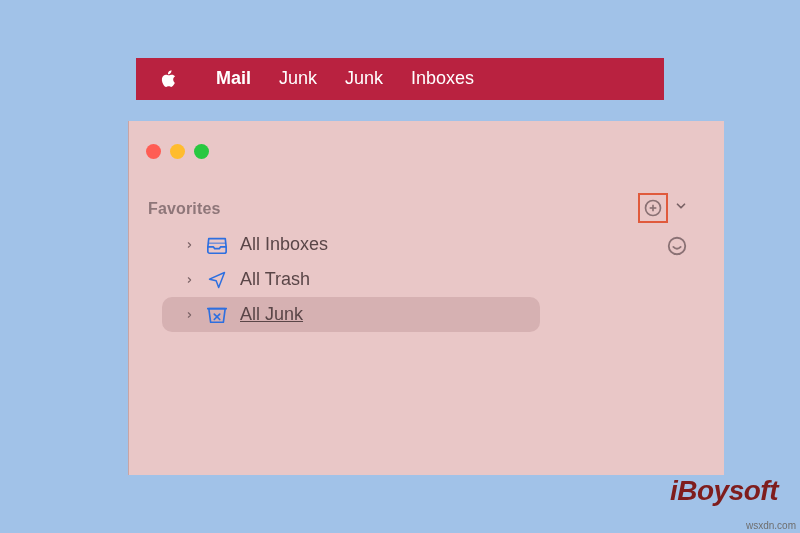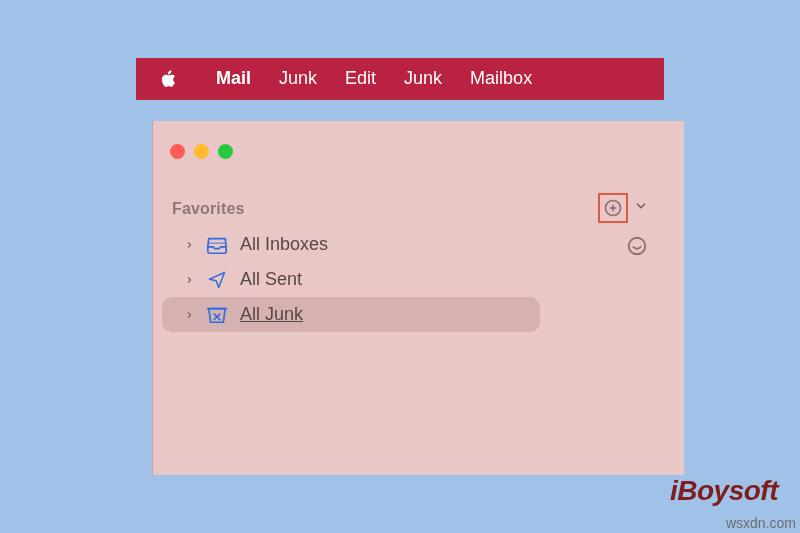--- a/index.html
+++ b/index.html
@@ -37,23 +37,23 @@
     cursor: default;
     white-space: nowrap;
   }
   .menubar .menuitem.active {
     font-weight: 700;
   }
 
   
   .mailwin {
     position: absolute;
-    left: 152px;
+    left: 128px;
     top: 121px;
-    width: 532px;
+    width: 596px;
     height: 354px;
     background: #e9c7c7;
     border-left: 1px solid #c9a4a4;
     overflow: hidden;
   }
   .win-controls {
     position: absolute;
     left: 17px; top: 23px;
     display: flex; gap: 9px;
   }
@@ -90,21 +90,21 @@
 
   .activity-icon {
     position: absolute;
     top: 114px; right: 36px;
     width: 22px; height: 22px;
   }
   .activity-icon svg { width: 22px; height: 22px; }
 
   .fav-list {
     position: absolute;
-    left: 0; top: 106px; right: 0;
+    left: 0; top: 106px; right: 0; padding-left: 24px;
   }
   .fav-item {
     display: flex;
     align-items: center;
     gap: 12px;
     padding: 7px 0 7px 22px;
     width: 378px;
     border-radius: 10px;
     margin-left: 9px;
     font-size: 18px;
@@ -134,39 +134,38 @@
     font-weight: 800;
     font-style: italic;
     font-size: 28px;
     color: #7f1d1d;
     letter-spacing: -0.5px;
   }
   .wm-right .i { font-style: italic; }
   .wm-small {
     position: absolute;
     right: 4px; bottom: 2px;
-    font-size: 14px;
+    font-size: 10px;
     color: #6e6e6e;
     text-align: center;
   }
 </style>
 </head>
 <body>
 
 <div class="menubar">
   <span class="apple">
     <svg viewBox="0 0 170 170">
         <path d="M150 120c-3 8-5 11-9 18-6 10-14 22-25 22-9 0-12-6-24-6s-16 6-25 6c-11 0-19-11-25-21-17-27-19-59-8-76 8-12 20-19 31-19 12 0 19 6 29 6 9 0 15-6 29-6 10 0 21 5 29 15-25 14-21 49-2 61zM110 28c5-7 9-16 8-26-9 1-19 6-25 13-5 7-10 16-8 25 9 1 19-5 25-12z"></path>
       </svg>
   </span>
   <span class="menuitem active">Mail</span>
   <span class="menuitem">Junk</span>
-  <span class="menuitem">Edit</span>
   <span class="menuitem">Junk</span>
-  <span class="menuitem">Mailbox</span>
+  <span class="menuitem">Inboxes</span>
 </div>
 
 <div class="mailwin">
 
   <div class="win-controls">
     <span class="dot red"></span>
     <span class="dot yellow"></span>
     <span class="dot green"></span>
   </div>
 
@@ -219,21 +218,21 @@
       <span class="disclosure">
         <svg viewBox="0 0 24 24" fill="none" stroke="currentColor" stroke-width="3" stroke-linecap="round" stroke-linejoin="round">
             <polyline points="9 6 15 12 9 18"></polyline>
           </svg>
       </span>
       <span class="micon">
         <svg viewBox="0 0 24 24" fill="none" stroke="#2d6fe0" stroke-width="1.8" stroke-linejoin="round" stroke-linecap="round">
           <path d="M3 11L21 3l-7 18-3-8-8-2z"></path>
         </svg>
       </span>
-      <span class="label">All Sent</span>
+      <span class="label">All Trash</span>
     </div>
 
     <div class="fav-item selected">
       <span class="disclosure">
         <svg viewBox="0 0 24 24" fill="none" stroke="currentColor" stroke-width="3" stroke-linecap="round" stroke-linejoin="round">
             <polyline points="9 6 15 12 9 18"></polyline>
           </svg>
       </span>
       <span class="micon">
         <svg viewBox="0 0 24 22" fill="none" stroke="#2d6fe0" stroke-width="1.8" stroke-linejoin="round">

